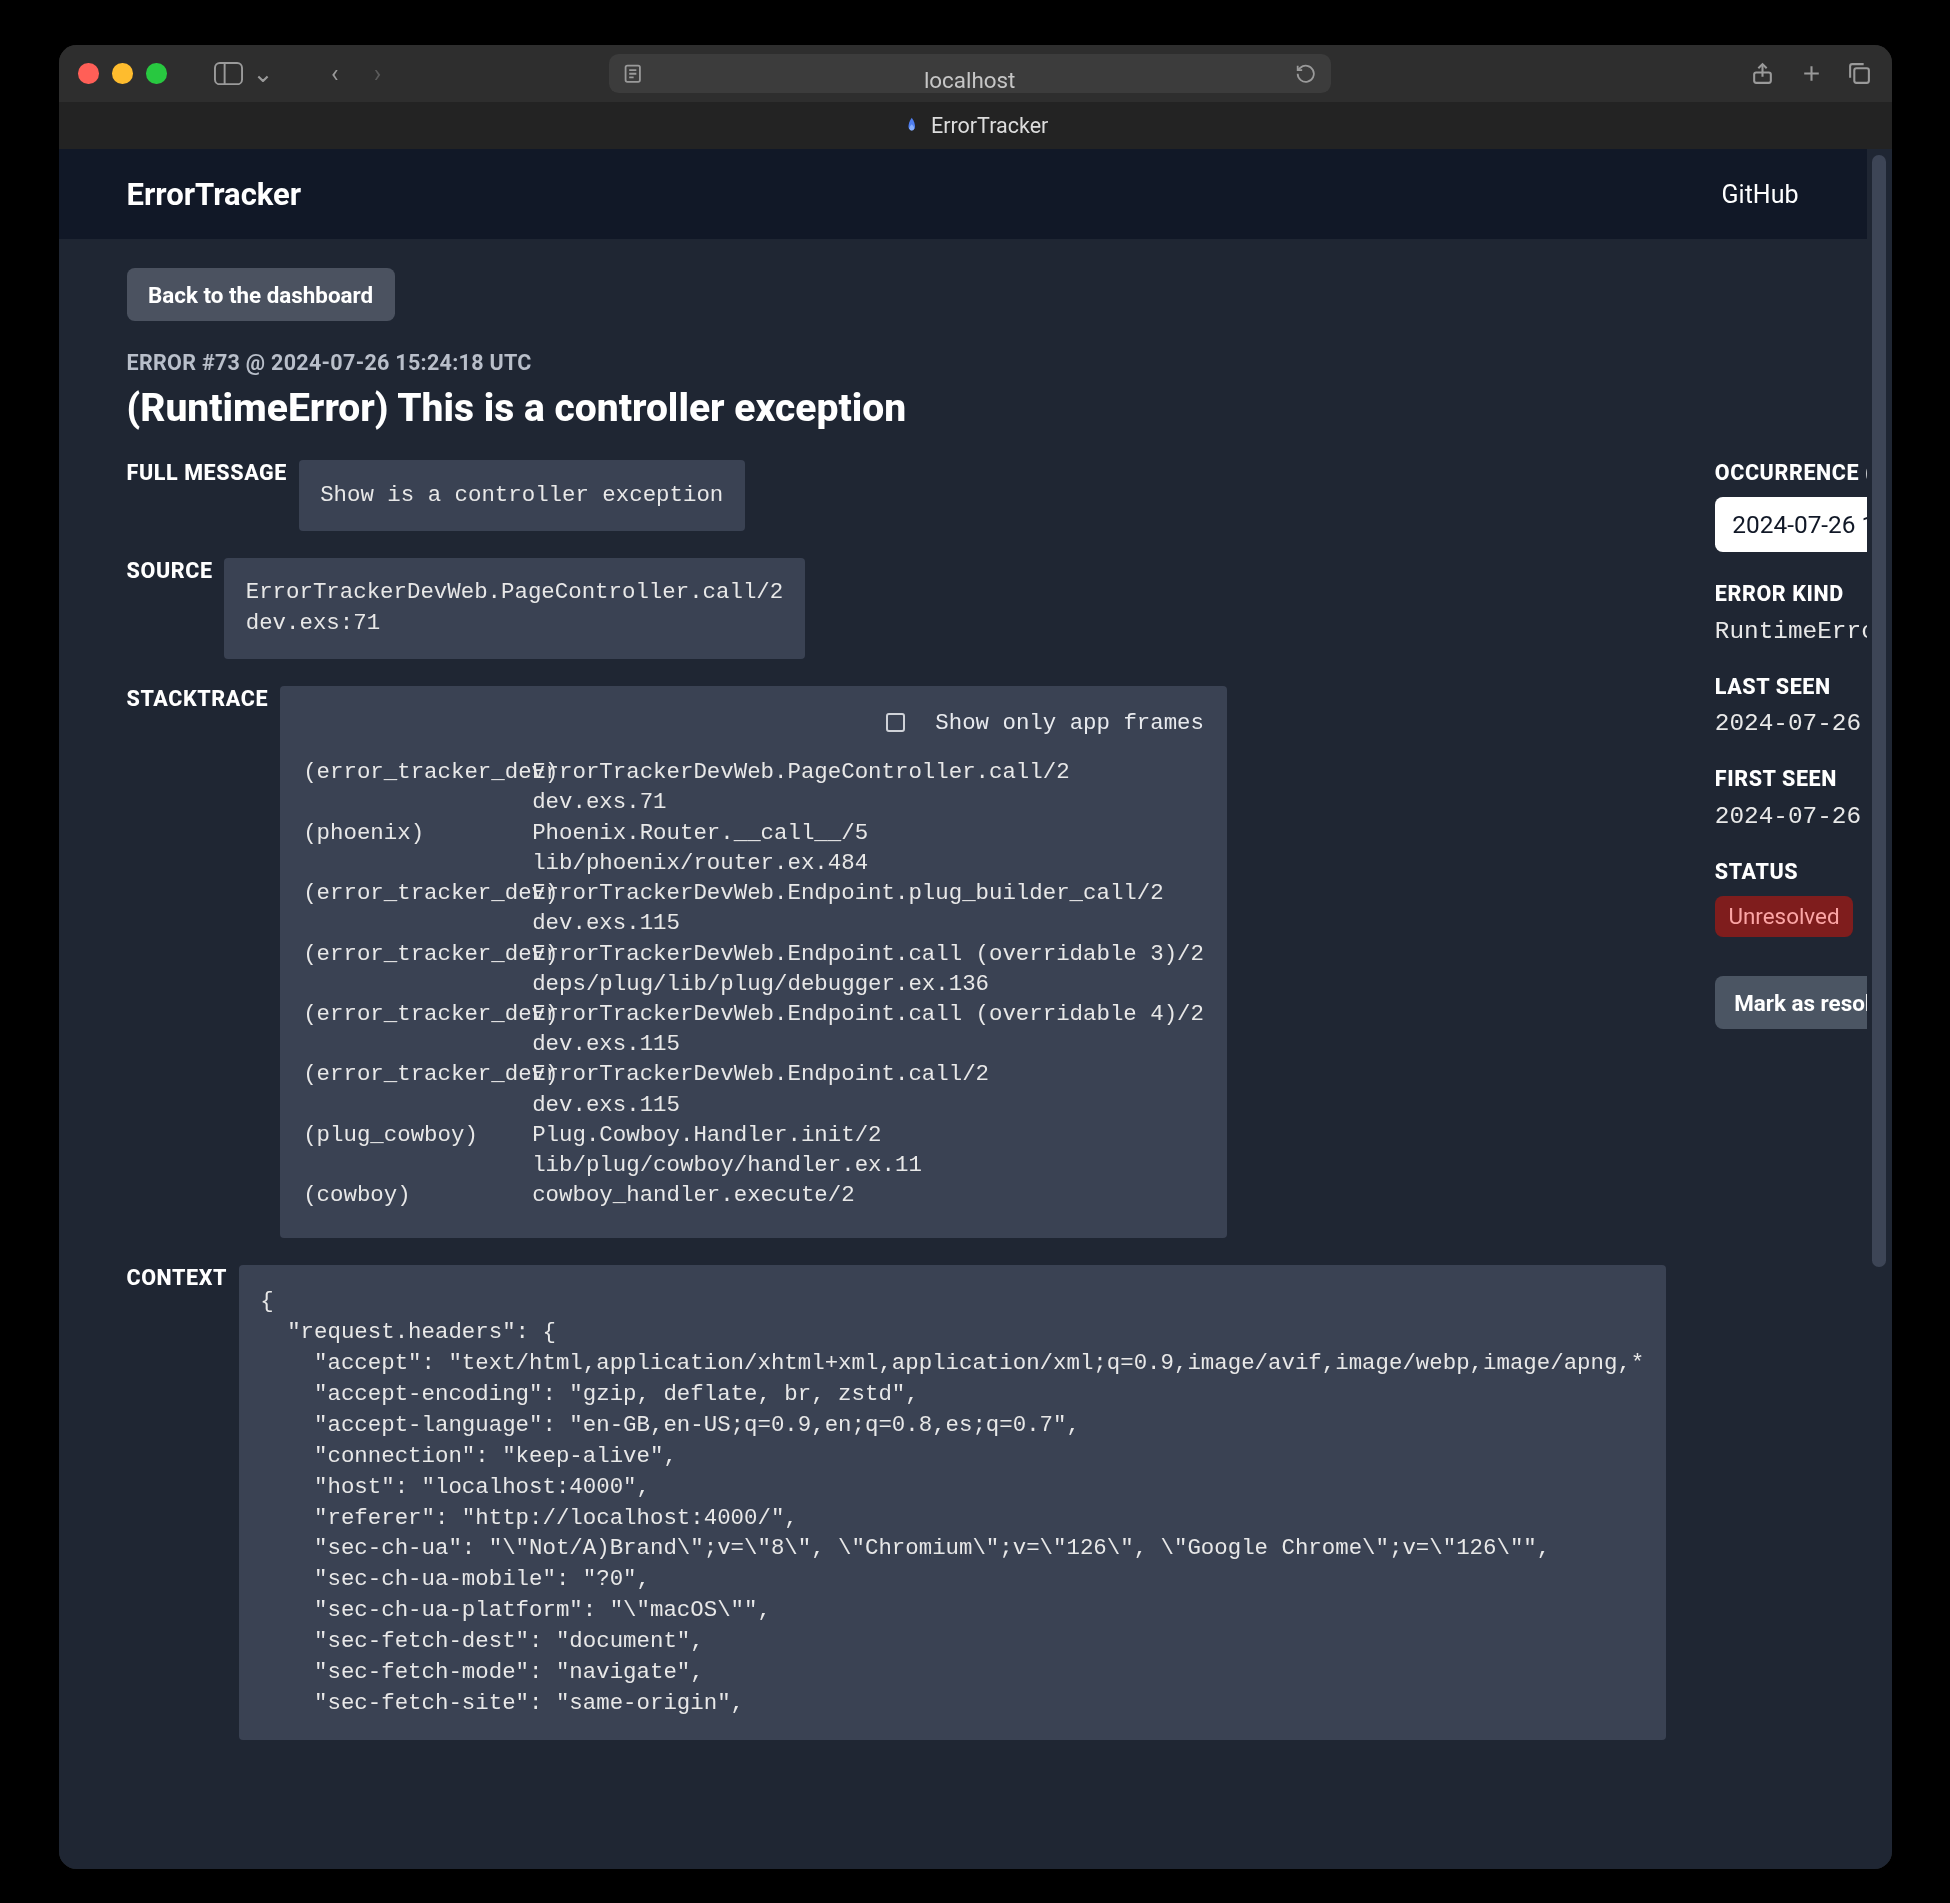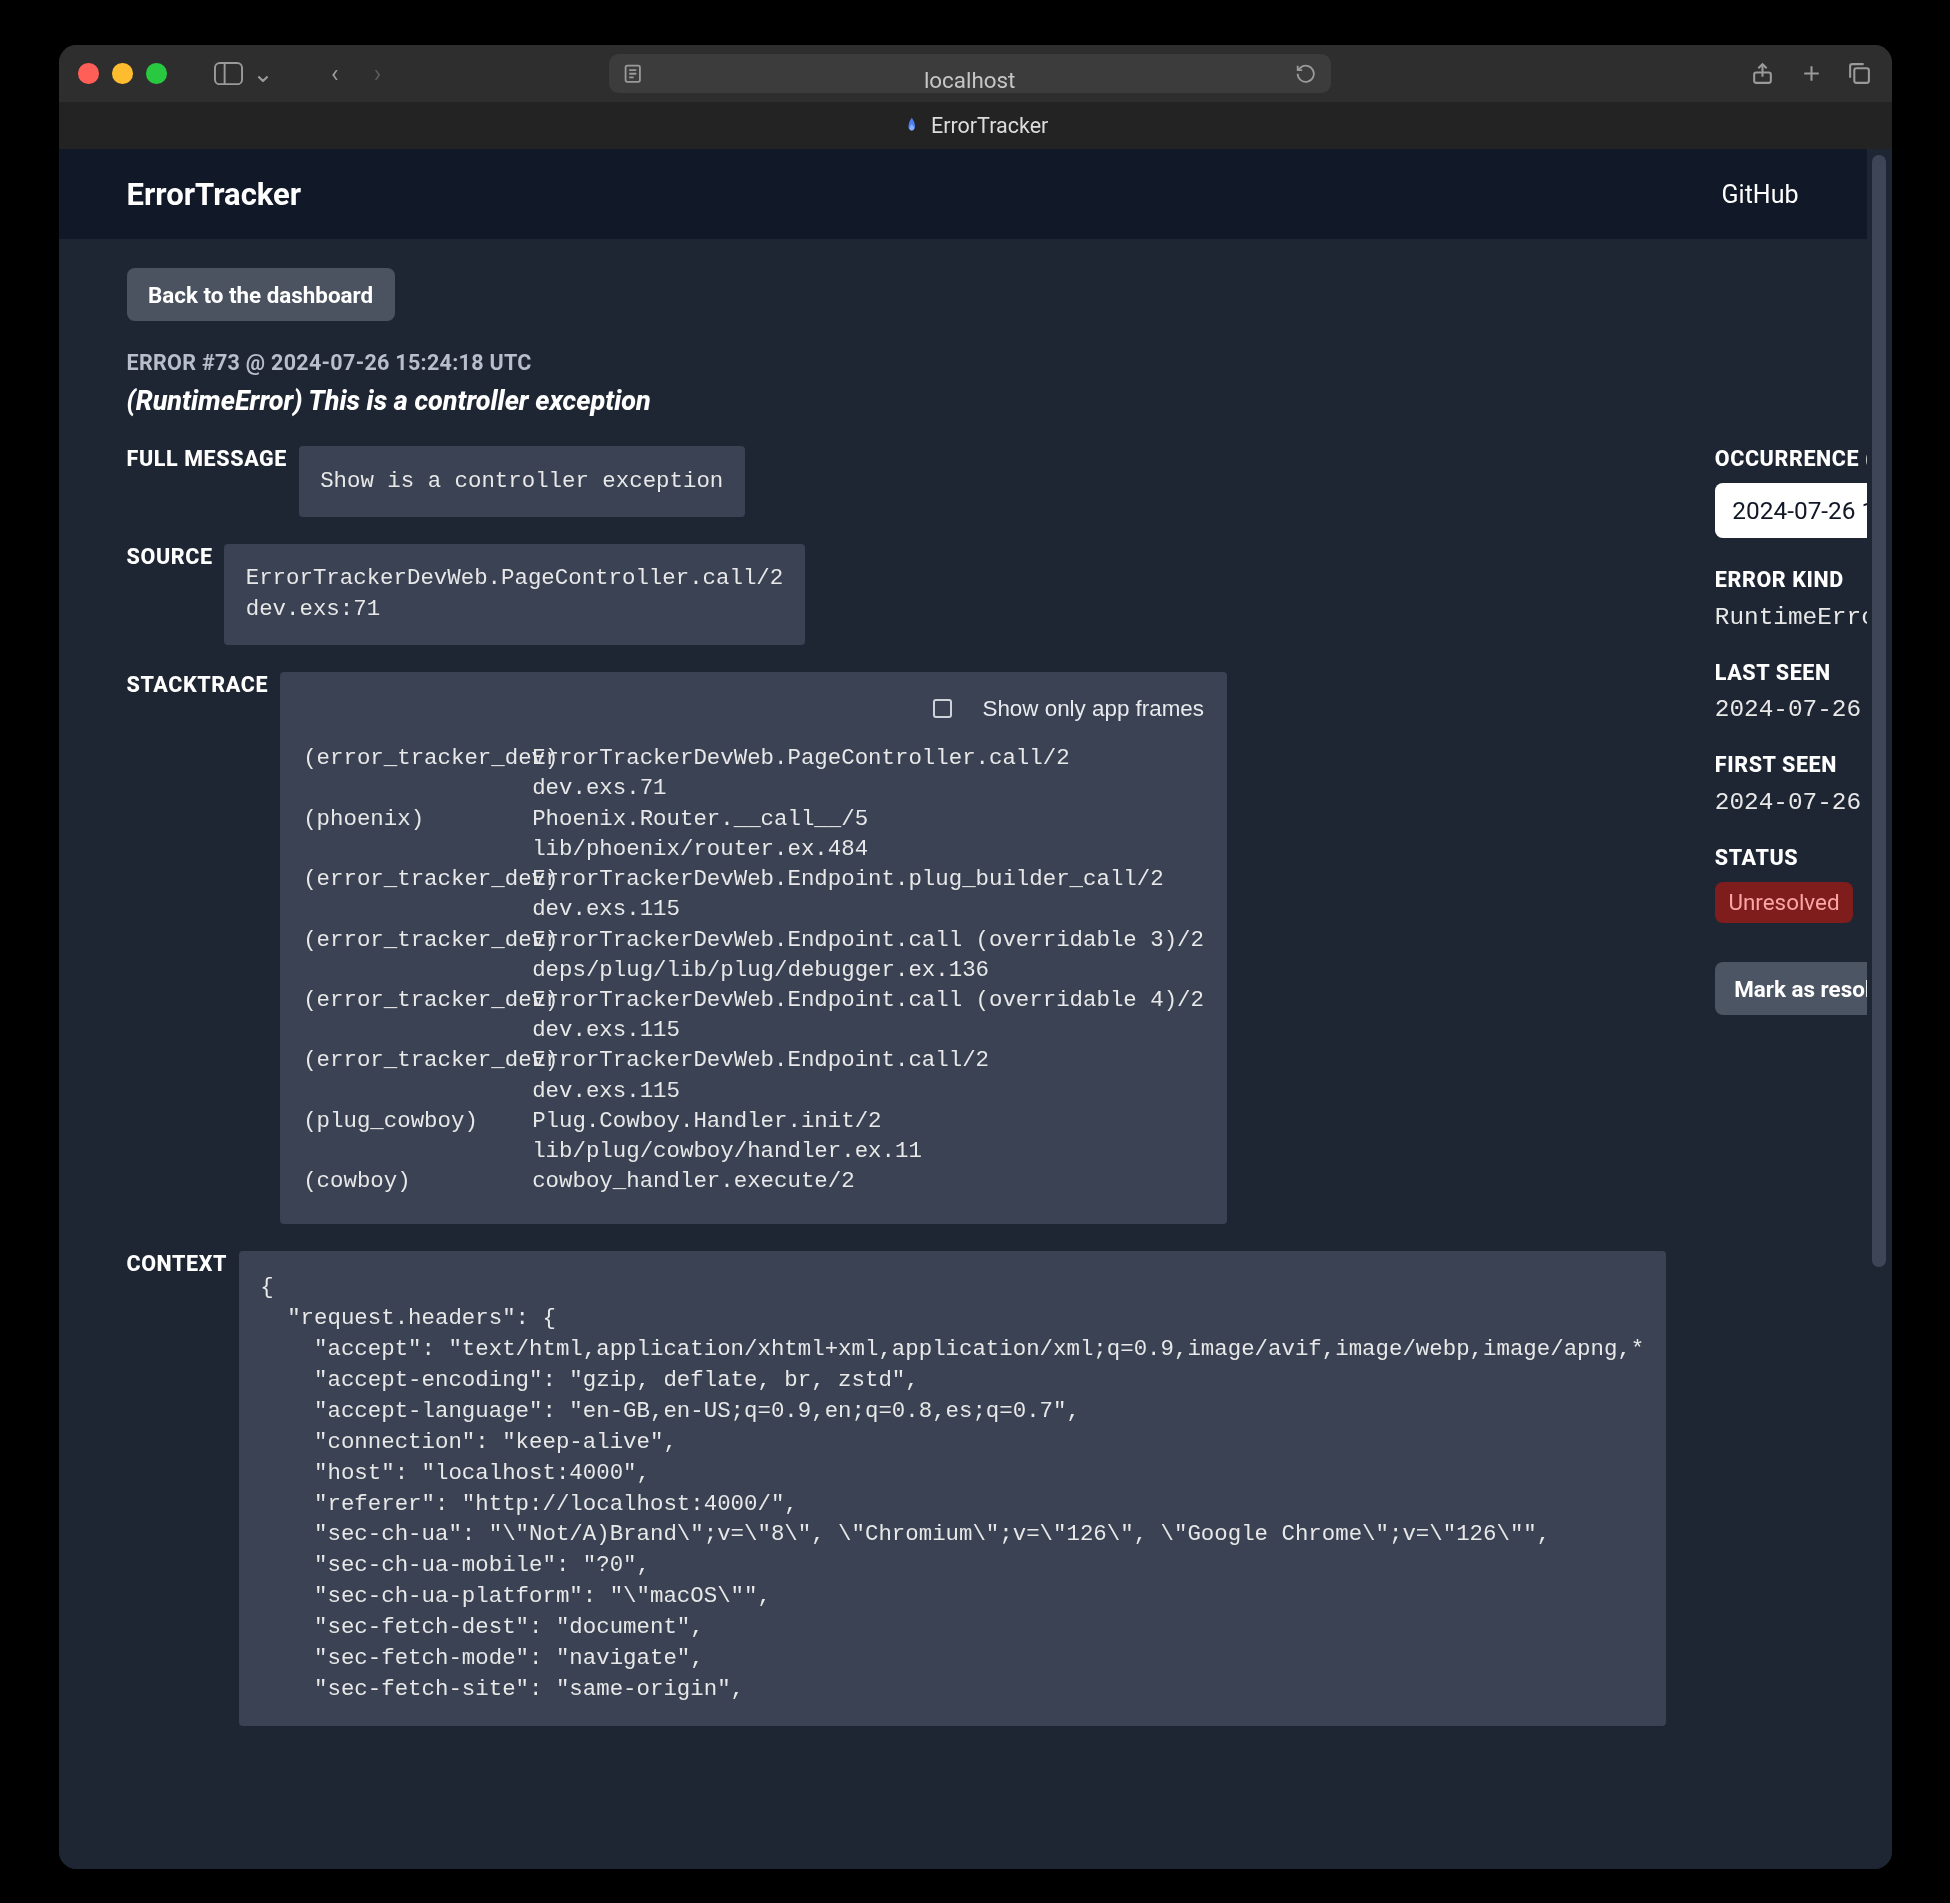--- a/index.html
+++ b/index.html
@@ -167,22 +167,21 @@
     margin-top:29px;
     color:#b9bfca;
     font-weight:700;
     font-size:21.5px;
     letter-spacing:0.3px;
   }
   .error-title{
     margin:9.8px 0 0 0;
     color:var(--white);
     font-weight:800;
-    font-size:27px;
-    font-style:italic;
+    font-size:39px;
   }
 
   .two-col{
     display:grid;
     grid-template-columns:1fr 410px;
     gap:49px;
     margin-top:29px;
     min-height:0;
   }
   .left-col{display:flex;flex-direction:column;gap:27px}
@@ -211,21 +210,21 @@
     background:var(--card);
     border-radius:3.9px;
     padding:23.4px 23.4px 27px 23.4px;
     color:#e8e8e8;
   }
   .stack-top{
     display:flex;
     justify-content:flex-end;
     align-items:center;
     gap:30px;
-    font-family:Liberation Sans, sans-serif;
+    font-family:Liberation Mono, monospace;
     font-size:22.4px;
     color:#e8eaee;
     margin-bottom:21.5px;
   }
   .cbx{width:19.5px;height:19.5px;border:2px solid #cfd2d8;border-radius:2.9px}
   .frames{display:flex;flex-direction:column;font-family:var(--mono);font-size:22.4px;line-height:1.35}
   .frame{display:grid;grid-template-columns:229px 1fr;column-gap:0}
   .frame .pkg{white-space:nowrap;color:#e8e8e8}
   .frame .lines{display:flex;flex-direction:column;color:#e8e8e8}
 

